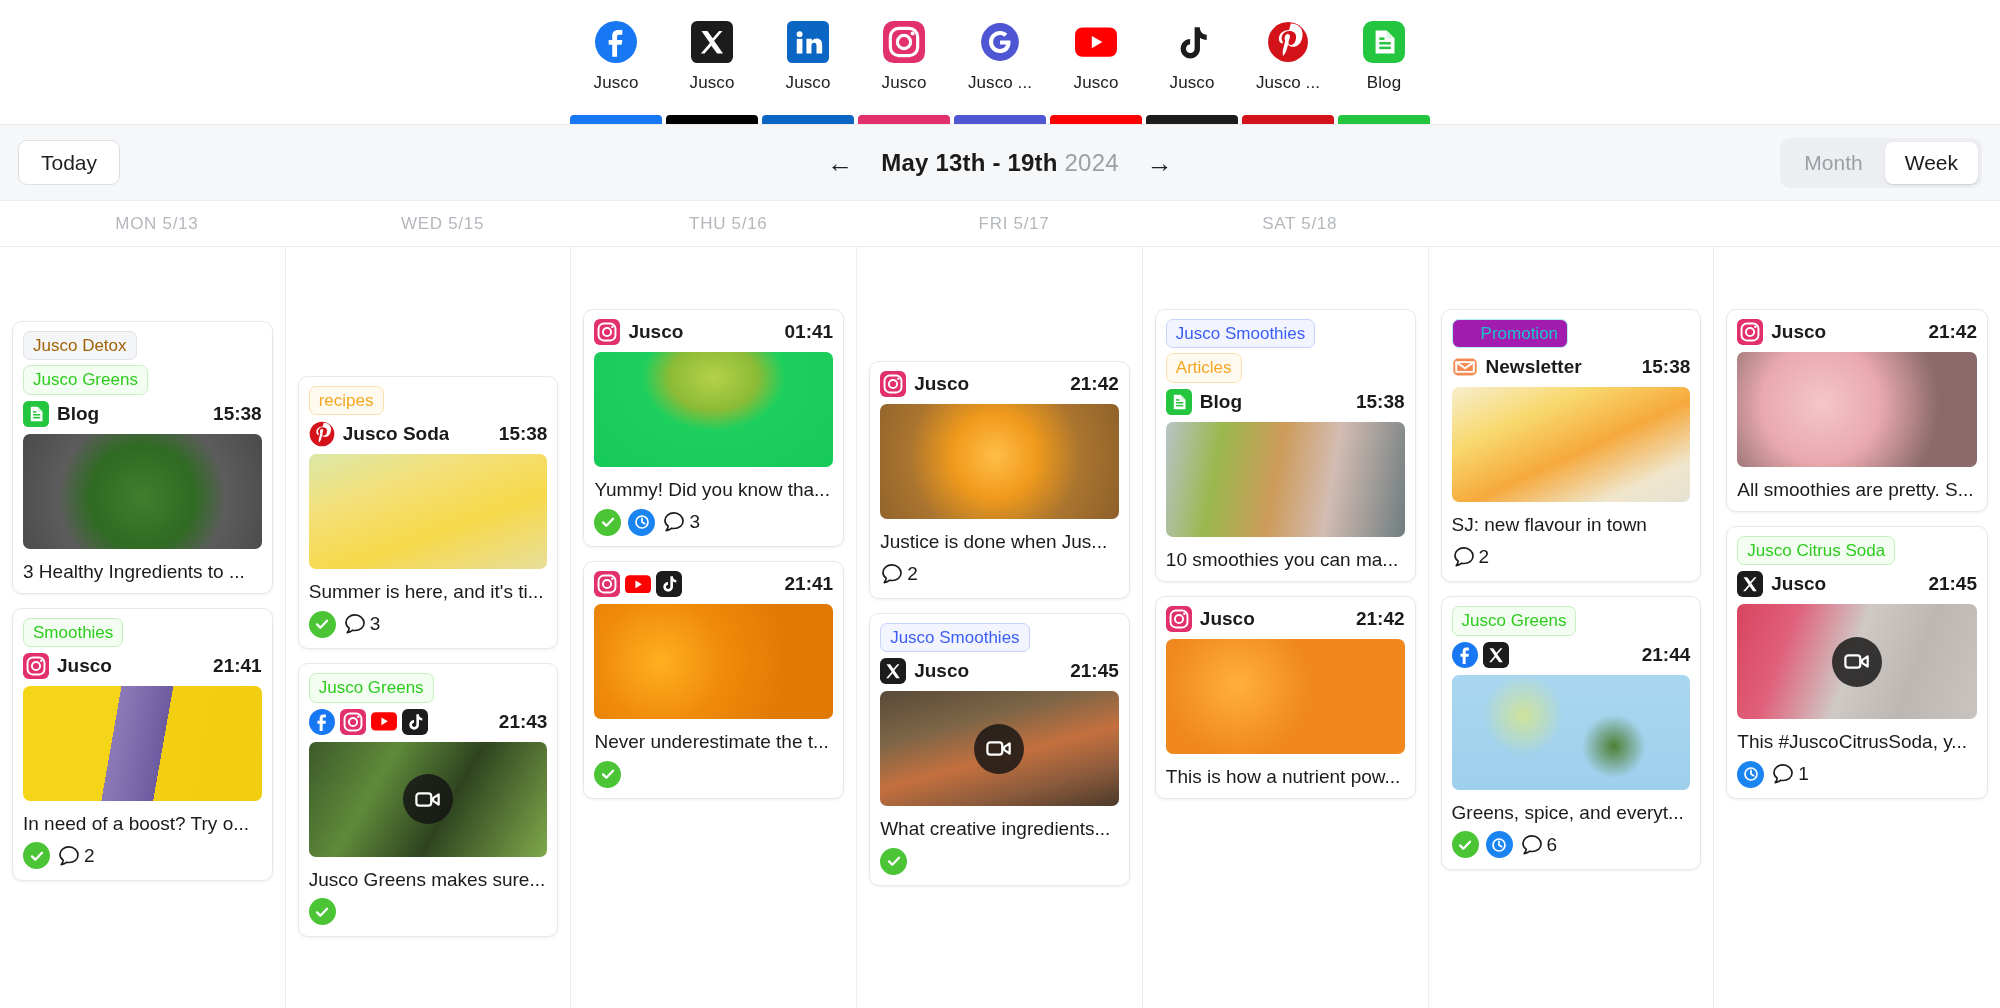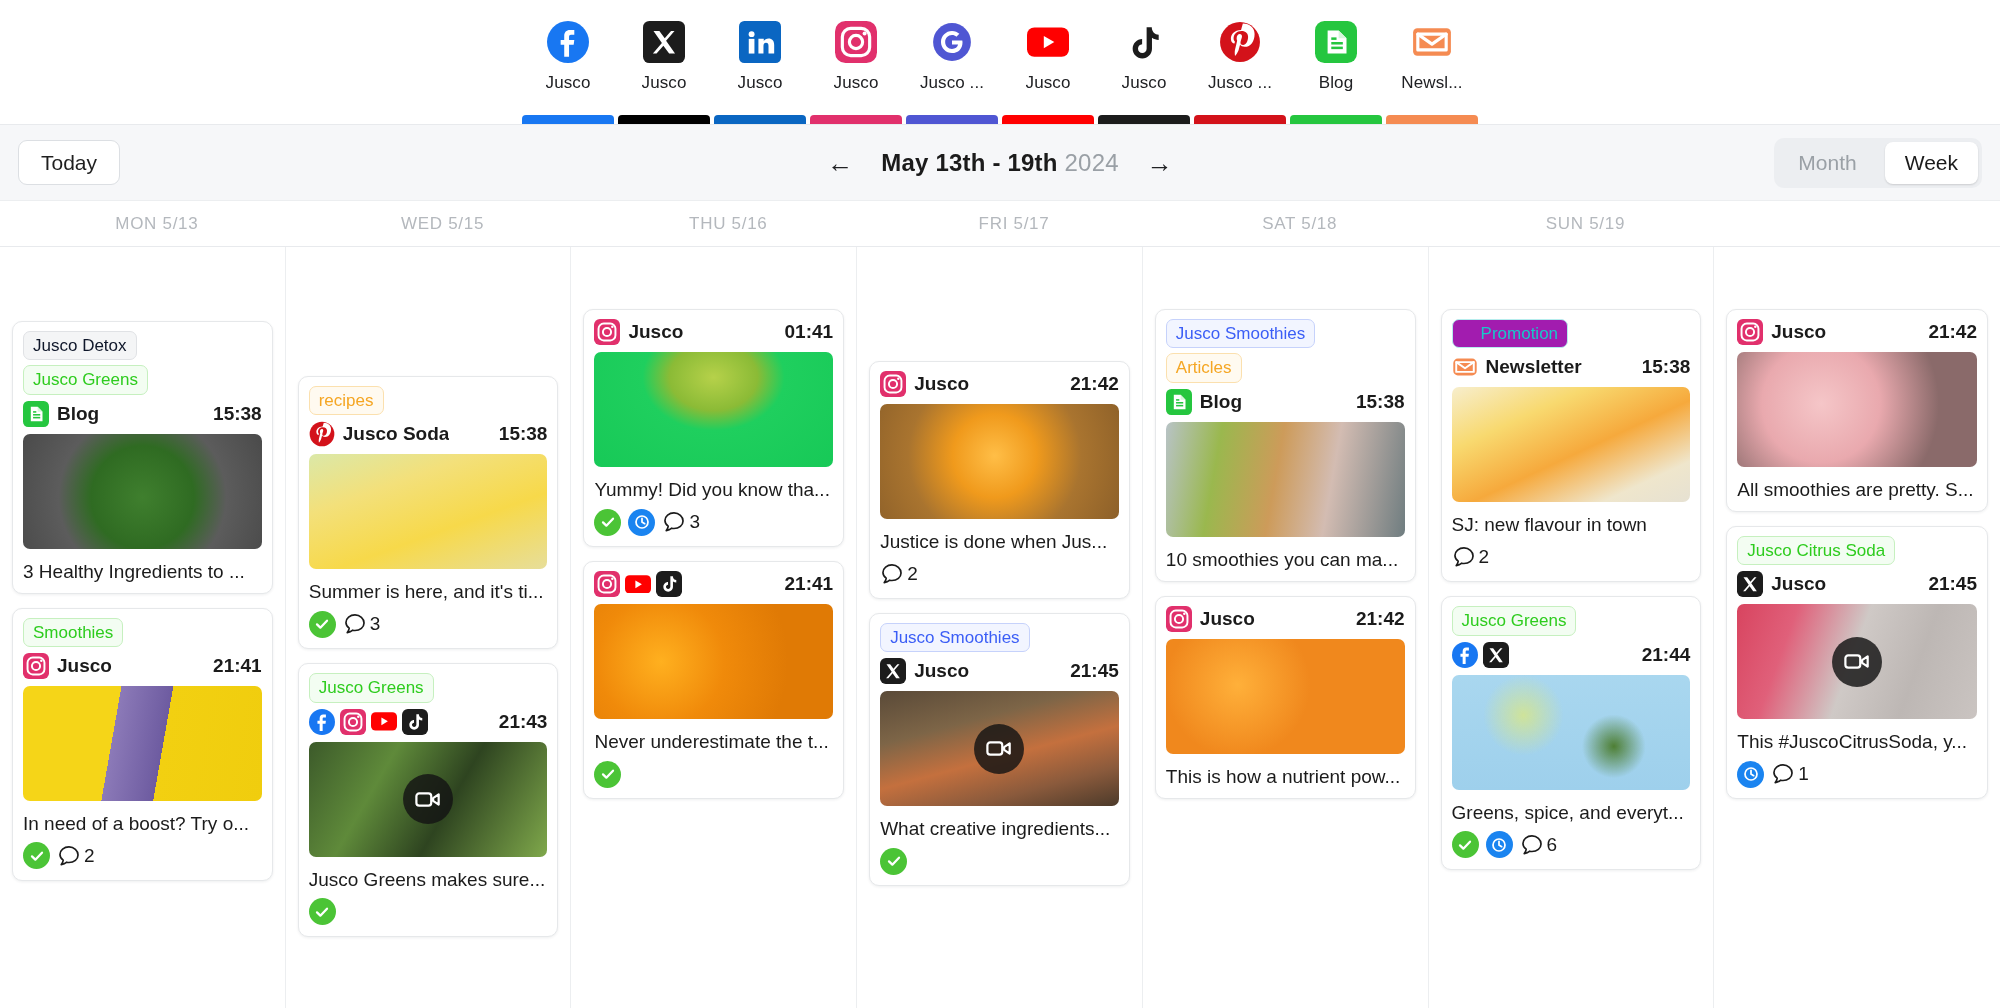--- a/index.html
+++ b/index.html
@@ -96,21 +96,21 @@
     white-space: nowrap;
   }
   .date-label .year { color: #9aa0a6; font-weight: normal; }
 
   .view-toggle {
     margin-left: auto;
     background: #eceef1;
     border-radius: 10px;
     padding: 4px;
     display: flex;
-    gap: 8px;
+    gap: 2px;
   }
   .view-toggle button {
     border: none;
     background: transparent;
     font-size: 21px;
     color: #9aa0a6;
     padding: 9px 20px;
     border-radius: 8px;
     cursor: pointer;
     font-family: inherit;
@@ -166,21 +166,21 @@
     font-size: 17px;
     border-radius: 7px;
     padding: 3px 9px;
     border: 1px solid;
     line-height: 1.25;
     white-space: nowrap;
     max-width: 100%;
     overflow: hidden;
     text-overflow: ellipsis;
   }
-  .tag.gray  { color:#0f172a; background:#f4f5f6; border-color:#e0e2e5; }
+  .tag.gray  { color:#a16207; background:#f4f5f6; border-color:#e0e2e5; }
   .tag.green { color:#2ecc1e; background:#f3fdf2; border-color:#c6f0bf; }
   .tag.blue  { color:#3b5ef6; background:#f2f5ff; border-color:#c6d2fb; }
   .tag.orange{ color:#f5a623; background:#fffaf0; border-color:#fbe0ae; }
   .tag.teal  { color:#18c8c8; background:#a21caf; border-color:#b6eded;padding-left:28px; }
 
   .cardhead {
     display: flex;
     align-items: center;
     gap: 8px;
     margin-bottom: 7px;
@@ -355,33 +355,20 @@
             <path d="M22.5 9L30 16.5h-7.5z" fill="#d6f7dc"></path>
             <rect x="15.5" y="20" width="11" height="2.4" fill="#25c63f"></rect>
             <rect x="15.5" y="24.4" width="11" height="2.4" fill="#25c63f"></rect>
             <rect x="15.5" y="15.6" width="5" height="2.4" fill="#25c63f"></rect>
           </svg>
         </span>
       </div>
       <div class="cname">Blog</div>
       <div class="underline" style="background: rgb(37, 198, 63);"></div>
     </div>
-    <div class="channel">
-      <div class="ico">
-        <span style="display: inline-flex; align-items: center; justify-content: center; width: 42px; height: 42px; flex: 0 0 auto;">
-          <svg viewBox="0 0 40 40" width="42" height="42">
-            <rect x="2" y="7" width="36" height="26" rx="4" fill="#f58b52"></rect>
-            <path d="M6.5 12.5L20 22l13.5-9.5" fill="none" stroke="#fff" stroke-width="3" stroke-linecap="round" stroke-linejoin="round"></path>
-            <path d="M6.5 12.5h27v15h-27z" fill="none" stroke="#fff" stroke-width="3" stroke-linejoin="round"></path>
-          </svg>
-        </span>
-      </div>
-      <div class="cname">Newsl...</div>
-      <div class="underline" style="background: rgb(245, 139, 82);"></div>
-    </div>
   </div>
 
 <div class="toolbar">
   <button class="today-btn">Today</button>
   <div class="date-nav">
     <button class="arrow-btn">←</button>
     <div class="date-label">
       <span>May 13th - 19th</span>
       <span class="year">2024</span>
     </div>
@@ -392,21 +379,20 @@
     <button class="active">Week</button>
   </div>
 </div>
 
 <div class="cal-head">
     <div class="dh">MON 5/13</div>
     <div class="dh">WED 5/15</div>
     <div class="dh">THU 5/16</div>
     <div class="dh">FRI 5/17</div>
     <div class="dh">SAT 5/18</div>
-    <div class="dh">SUN 5/19</div>
   </div>
 <div class="cal-body">
     <div class="daycol">
       <div style="height: 50px;"></div>
       <div class="card">
         <div class="tags">
           <span class="tag gray">Jusco Detox</span>
           <span class="tag green">Jusco Greens</span>
         </div>
         <div class="cardhead">

